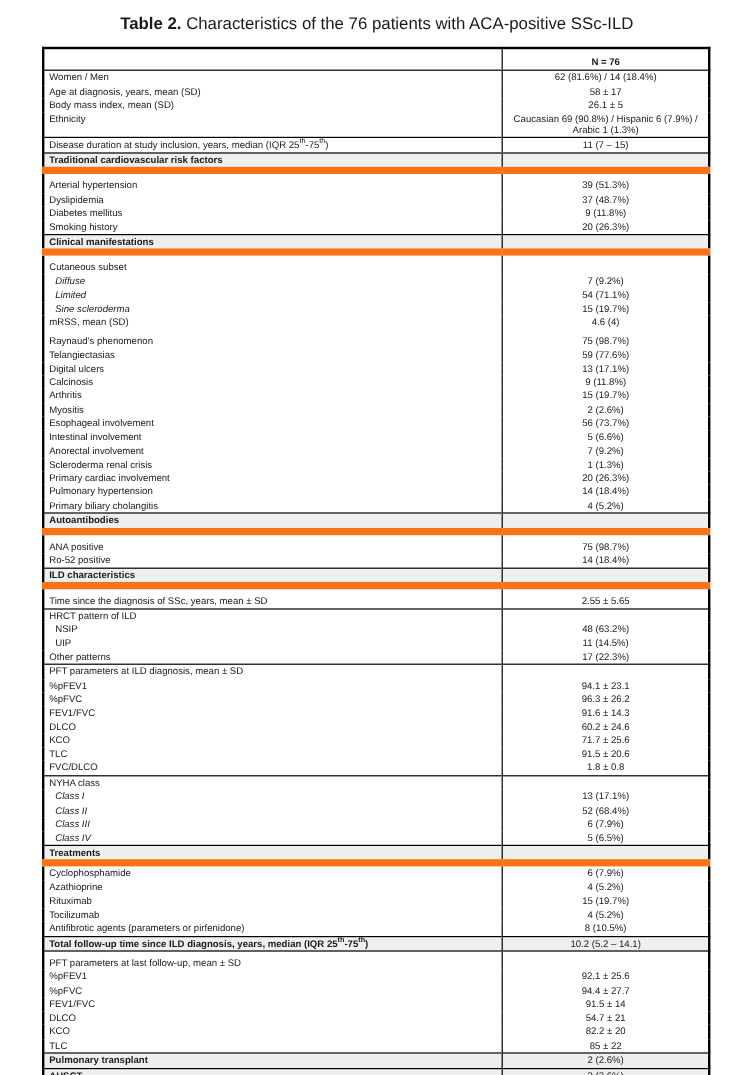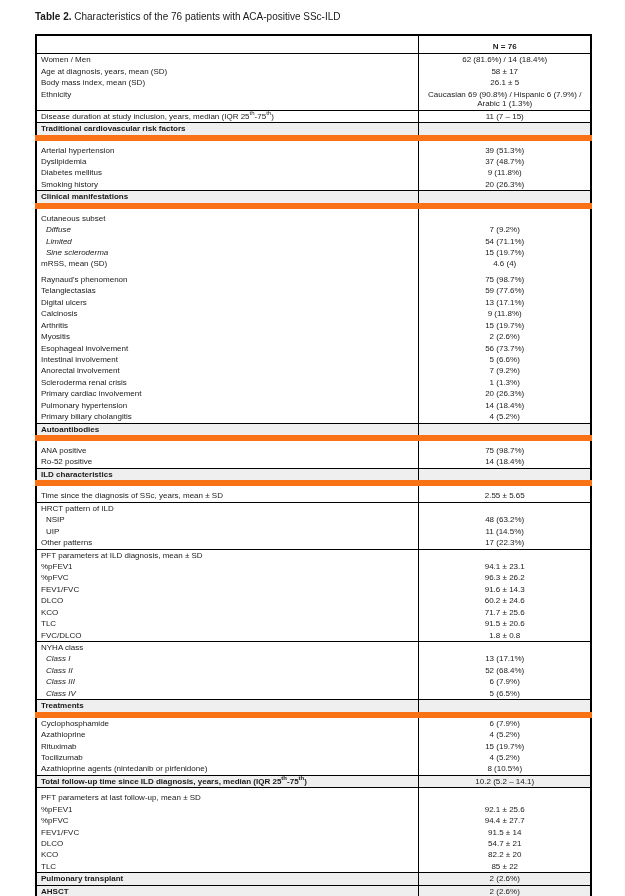--- a/index.html
+++ b/index.html
@@ -4,21 +4,21 @@
 <style>
   html, body {
     margin: 0; padding: 0;
     width: 625px; height: 896px;
     background: #ffffff;
     font-family: "Liberation Sans", "DejaVu Sans", sans-serif;
     color: #1a1a1a;
     overflow: hidden;
   }
   .page { padding: 11px 32px 0 35px; }
-  .title { font-size: 10px; line-height: 1.2; margin: 0 0 11px 0; color: #1a1a1a; }
+  .title { font-size: 14px; line-height: 1.2; margin: 0 0 11px 0; color: #1a1a1a; text-align: center; }
   .title .t-label { font-weight: bold; }
   table.char-table {
     border-collapse: collapse;
     width: 557px;
     table-layout: fixed;
     border: 2px solid #000;
   }
   td {
     font-size: 8px;
     line-height: 1.18;
@@ -288,21 +288,21 @@
         </tr>
         <tr class="">
           <td class="label">Rituximab</td>
           <td class="val">15 (19.7%)</td>
         </tr>
         <tr class="">
           <td class="label">Tocilizumab</td>
           <td class="val">4 (5.2%)</td>
         </tr>
         <tr class="">
-          <td class="label">Azathioprine agents (nintedanib or pirfenidone)</td>
+          <td class="label">Antifibrotic agents (parameters or pirfenidone)</td>
           <td class="val">8 (10.5%)</td>
         </tr>
         <tr class="hl bt bb">
           <td class="label">Total follow-up time since ILD diagnosis, years, median (IQR 25<sup>th</sup>-75<sup>th</sup>)</td>
           <td class="val">10.2 (5.2 – 14.1)</td>
         </tr>
         <tr class="gap">
           <td class="label bold">PFT parameters at last follow-up, mean ± SD</td>
           <td class="val"></td>
         </tr>

